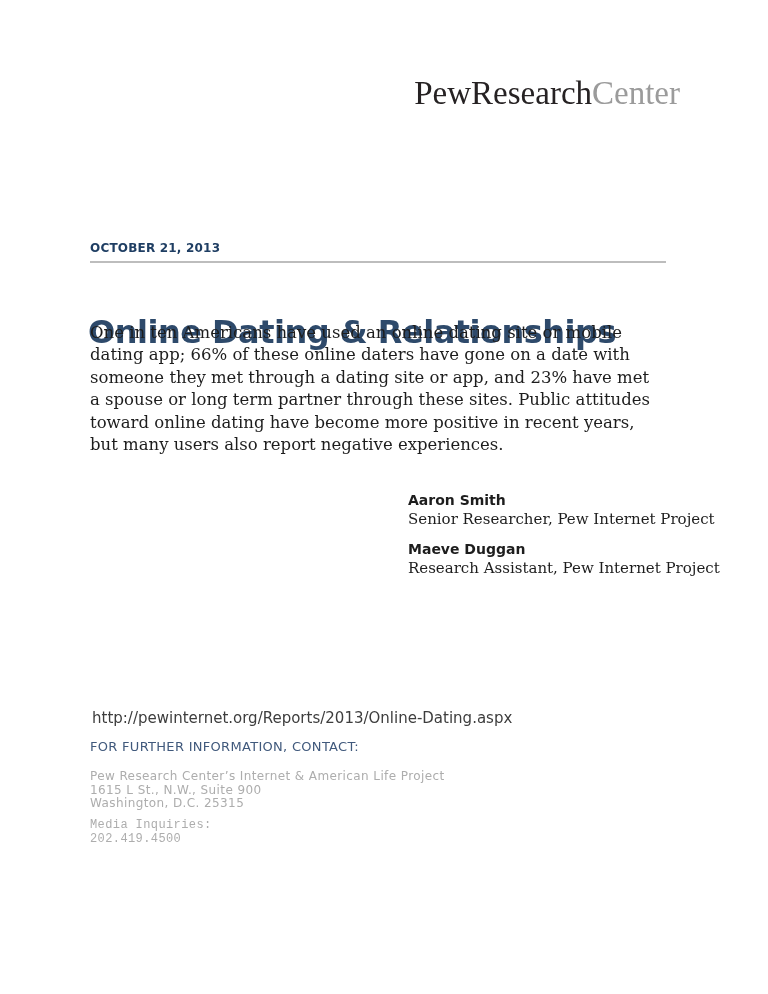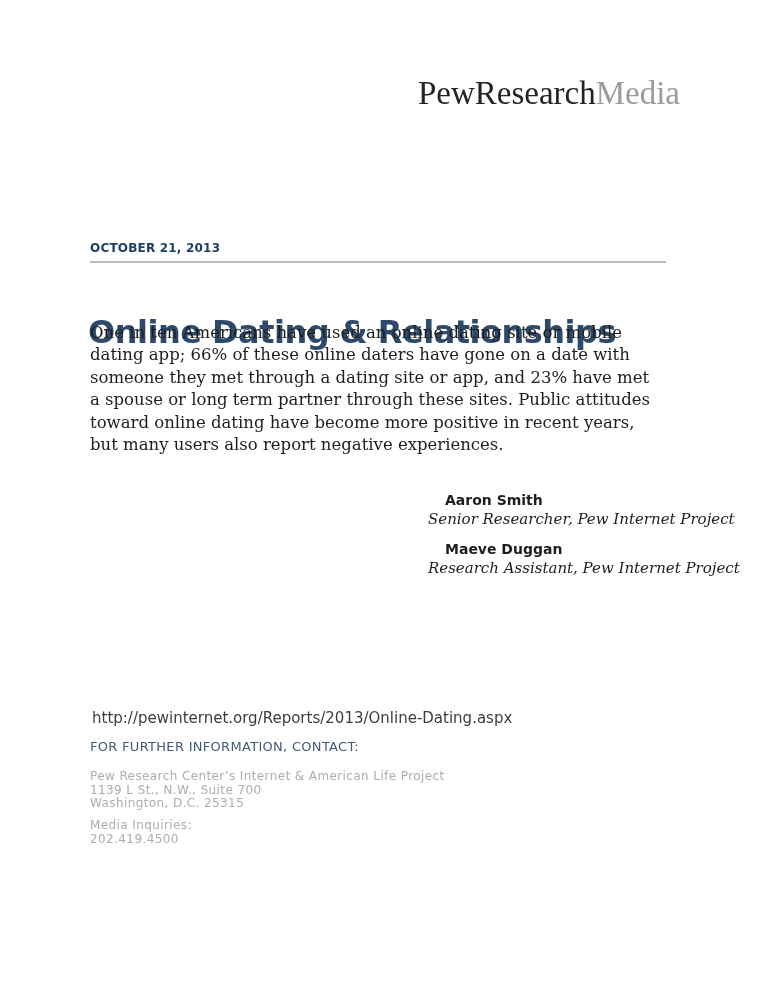--- a/index.html
+++ b/index.html
@@ -82,29 +82,26 @@
     position: absolute;
     top: 491px;
     left: 408px;
   }
   .author { margin-bottom: 11px; }
   .author-name {
     font-size: 14px;
     font-weight: bold;
     color: var(--body_text);
     line-height: 18px;
-    margin-left: 37px;
   }
   .author-title {
     font-family: "DejaVu Serif", "Liberation Serif", serif;
-    font-style: italic;
     font-size: 15px;
     color: var(--body_text);
     line-height: 20px;
-    margin-left: 20px;
   }
 
   
   .report-url {
     position: absolute;
     top: 709px;
     left: 92px;
     font-size: 15px;
     color: var(--url_text);
   }
@@ -126,30 +123,31 @@
     letter-spacing: 0.4px;
   }
   .media-block {
     position: absolute;
     top: 819px;
     left: 90px;
     font-size: 12px;
     line-height: 13.5px;
     color: var(--footer_gray);
     letter-spacing: 0.4px;
+    font-family: Liberation Mono, monospace;
   }
 </style>
 </head>
 <body>
 
 <div class="page">
 
   <div class="logo-block">
     <div class="logo-text">
-      <span class="logo-part1">PewResearch</span><span class="logo-part2">Media</span>
+      <span class="logo-part1">PewResearch</span><span class="logo-part2">Center</span>
     </div>
   </div>
 
   <div class="date-row">OCTOBER 21, 2013</div>
 
   <h1 class="report-title">Online Dating &amp; Relationships</h1>
 
   <p class="summary">One in ten Americans have used an online dating site or mobile dating app; 66% of these online daters have gone on a date with someone they met through a dating site or app, and 23% have met a spouse or long term partner through these sites. Public attitudes toward online dating have become more positive in recent years, but many users also report negative experiences.</p>
 
   <div class="authors">
@@ -162,21 +160,21 @@
       <div class="author-title">Research Assistant, Pew Internet Project</div>
     </div>
   </div>
 
   <div class="report-url">http://pewinternet.org/Reports/2013/Online-Dating.aspx</div>
 
   <div class="contact-label">FOR FURTHER INFORMATION, CONTACT:</div>
 
   <div class="address-block">
     <div>Pew Research Center’s Internet &amp; American Life Project</div>
-    <div>1139 L St., N.W., Suite 700</div>
+    <div>1615 L St., N.W., Suite 900</div>
     <div>Washington, D.C. 25315</div>
   </div>
 
   <div class="media-block">
     <div>Media Inquiries:</div>
     <div>202.419.4500</div>
   </div>
 
 </div>
 

